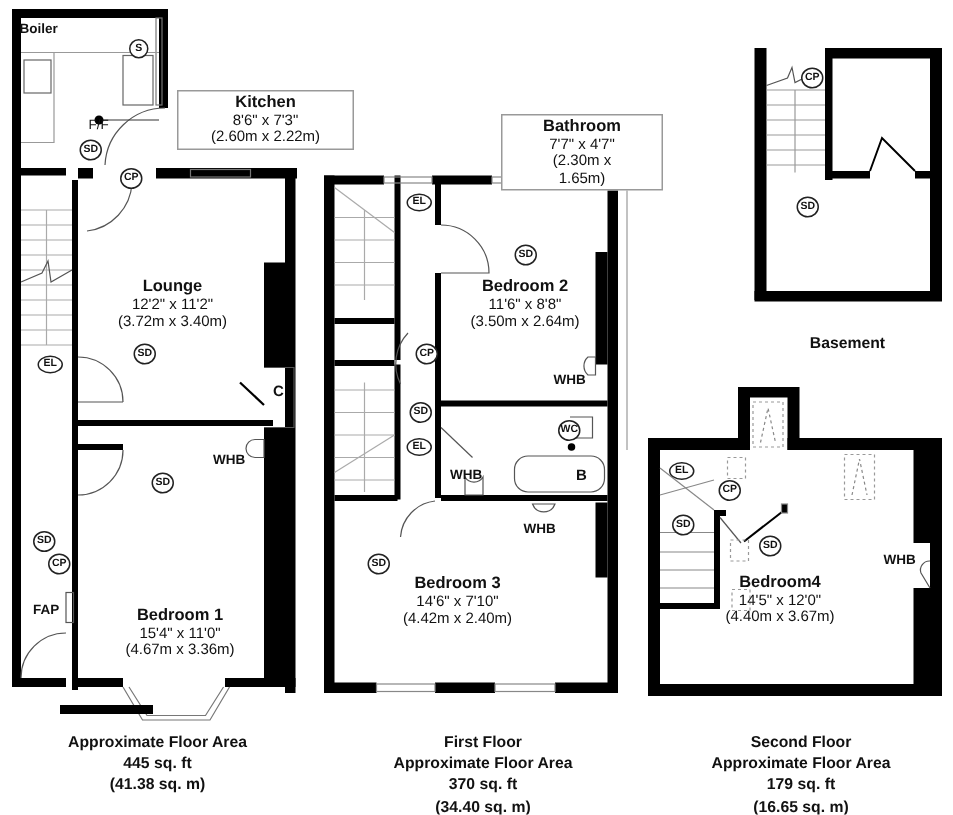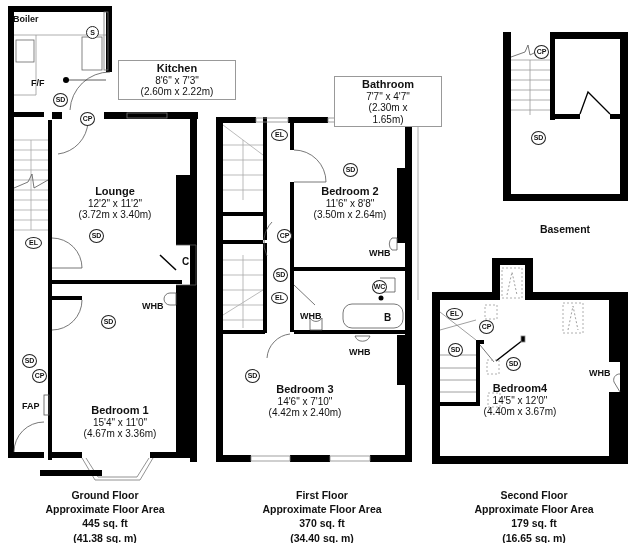--- a/index.html
+++ b/index.html
@@ -187,21 +187,21 @@
       <rect x="487" y="360" width="12" height="14"></rect>
       <rect x="488" y="393" width="12" height="14"></rect>
     </g>
     <path d="M507 295 L512 272 L517 295" stroke-dasharray="2,2"></path>
     <path d="M568 330 L573 306 L578 330" stroke-dasharray="2,2"></path>
     <path d="M620 374 A6 6 0 0 0 614 382 L620 392" stroke="#555"></path>
   </g>
 </svg>
 
 <div class="small" style="left:13px;top:14px;font-weight:bold;font-size:9px;">Boiler</div>
-<div class="small" style="left:31px;top:78px;font-weight:bold;font-size:9px;">F/F</div>
+<div class="small" style="left:15px;top:78px;font-weight:normal;font-size:9px;padding-left:44px;">F/F</div>
 <div class="sym" style="left:86px;top:26px;width:11px;height:11px;line-height:11px;">S</div>
 <div class="boxed" style="left:118px;top:60px;width:82px;">
   <div class="room-name">Kitchen</div>
   <div class="room-dim">8'6" x 7'3"</div>
   <div class="room-dim">(2.60m x 2.22m)</div>
 </div>
 <div class="sym" style="left:53px;top:93px;width:13px;height:12px;line-height:12px;">SD</div>
 <div class="sym" style="left:80px;top:112px;width:13px;height:12px;line-height:12px;">CP</div>
 <div class="lbl" style="left:60px;top:185px;width:110px;">
   <div class="room-name">Lounge</div>
@@ -258,21 +258,20 @@
 <div class="sym" style="left:448px;top:343px;width:13px;height:12px;line-height:12px;">SD</div>
 <div class="sym" style="left:506px;top:357px;width:13px;height:12px;line-height:12px;">SD</div>
 <div class="small" style="left:589px;top:368px;">WHB</div>
 <div class="lbl" style="left:476px;top:382px;width:88px;">
   <div class="room-name">Bedroom4</div>
   <div class="room-dim">14'5" x 12'0"</div>
   <div class="room-dim">(4.40m x 3.67m)</div>
 </div>
 
 <div class="caption" style="left:30px;top:488px;width:150px;">
-  <div>Ground Floor</div>
   <div>Approximate Floor Area</div>
   <div>445 sq. ft</div>
   <div>(41.38 sq. m)</div>
 </div>
 <div class="caption" style="left:247px;top:488px;width:150px;">
   <div>First Floor</div>
   <div>Approximate Floor Area</div>
   <div>370 sq. ft</div>
   <div>(34.40 sq. m)</div>
 </div>

